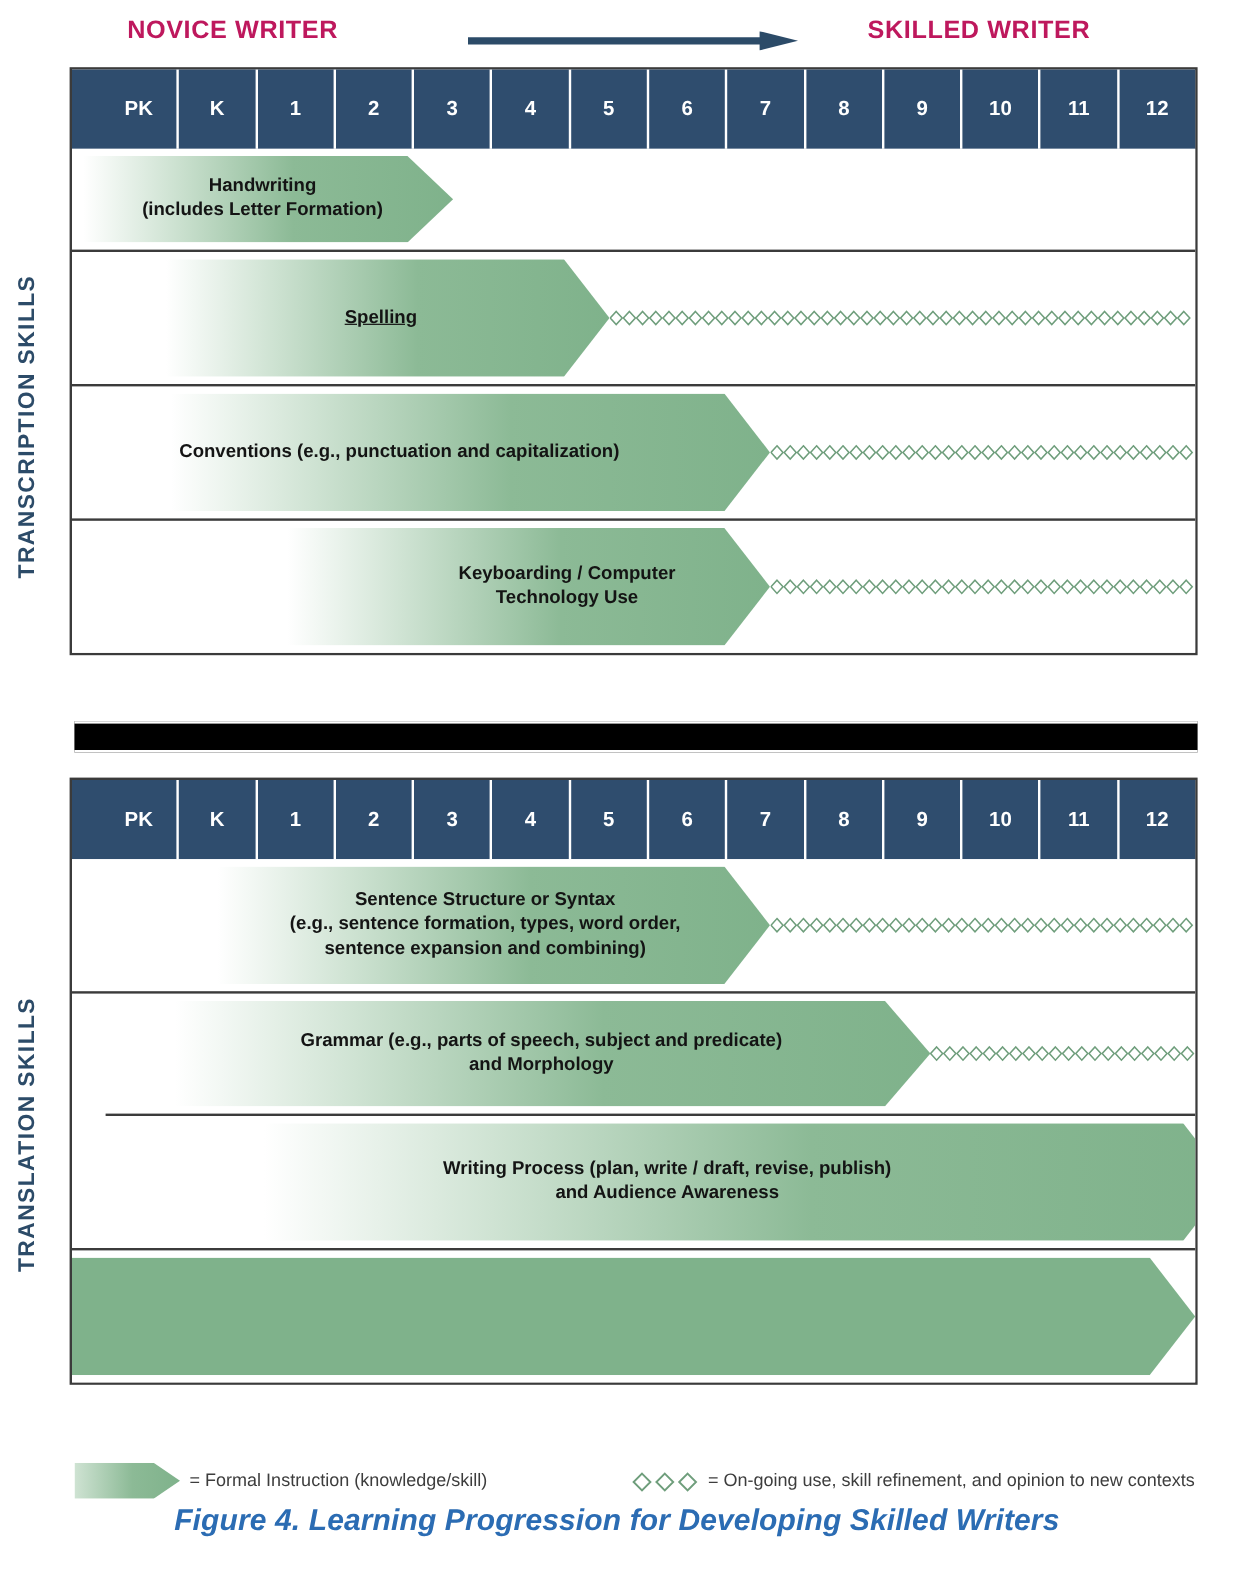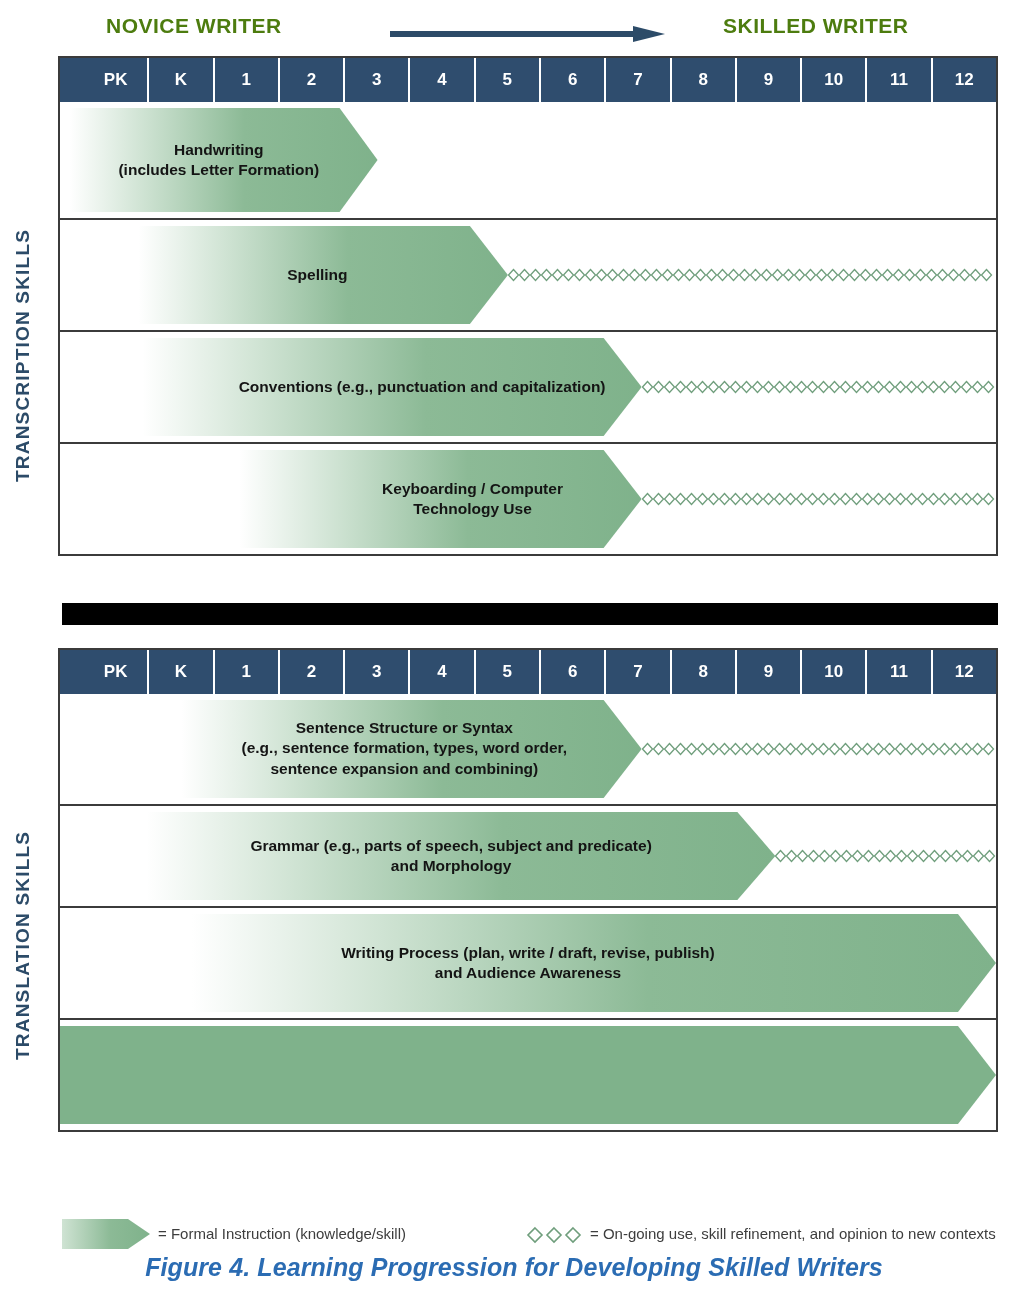--- a/index.html
+++ b/index.html
@@ -12,39 +12,39 @@
     position:relative;
   }
 
   
   .top-banner{
     position:absolute;left:0;top:8px;width:1028px;height:40px;
   }
   .banner-label{
     position:absolute;top:6px;
     font-size:21px;font-weight:bold;letter-spacing:.5px;
-    color:#4d7c0f;white-space:nowrap;
+    color:#be185d;white-space:nowrap;
   }
   .banner-label.novice{left:106px;}
   .banner-label.skilled{left:723px;}
   .banner-arrow{
     position:absolute;left:390px;top:18px;width:275px;height:16px;
   }
 
   
   .block{position:absolute;left:58px;}
   .block .frame{
     position:relative;
     width:940px;
     border:2px solid #3b3b3b;
     box-sizing:border-box;
     background:#fff;
   }
   .grade-head{
-    display:flex;height:44px;background:#2f4d6e;padding-left:24px;
+    display:flex;height:66px;background:#2f4d6e;padding-left:24px;
   }
   .grade-cell{
     flex:1 1 0;
     display:flex;align-items:center;justify-content:center;
     color:#ffffff;font-weight:bold;font-size:17px;
     border-right:2px solid #ffffff;
     box-sizing:border-box;
   }
   .grade-cell:last-child{border-right:none;}
 
@@ -151,21 +151,21 @@
         <div class="grade-cell">5</div>
         <div class="grade-cell">6</div>
         <div class="grade-cell">7</div>
         <div class="grade-cell">8</div>
         <div class="grade-cell">9</div>
         <div class="grade-cell">10</div>
         <div class="grade-cell">11</div>
         <div class="grade-cell">12</div>
       </div>
     <div class="rows">
-        <div class="srow" style="height: 116px;">
+        <div class="srow" style="height: 84px;">
           <div class="bar fade" style="left: 0px; width: 317.571px;"></div>
           <div class="bar-label" style="left: 0px; width: 936px; padding-right: 618.429px; box-sizing: border-box;">Handwriting<br>(includes Letter Formation)</div>
         </div>
         <div class="srow" style="height: 110px;">
           <div class="bar fade" style="left: 66.8571px; width: 381.086px;"></div>
           <svg class="chain" width="488.0571428571428" height="14" viewBox="0 0 488.0571428571428 14" style="left: 447.943px;">
             <polygon points="5.5,1.5 10.5,7 5.5,12.5 0.5,7" fill="none" stroke="#6f9e7c" stroke-width="1.3"></polygon>
             <polygon points="16.5,1.5 21.5,7 16.5,12.5 11.5,7" fill="none" stroke="#6f9e7c" stroke-width="1.3"></polygon>
             <polygon points="27.5,1.5 32.5,7 27.5,12.5 22.5,7" fill="none" stroke="#6f9e7c" stroke-width="1.3"></polygon>
             <polygon points="38.5,1.5 43.5,7 38.5,12.5 33.5,7" fill="none" stroke="#6f9e7c" stroke-width="1.3"></polygon>
@@ -203,21 +203,21 @@
             <polygon points="390.5,1.5 395.5,7 390.5,12.5 385.5,7" fill="none" stroke="#6f9e7c" stroke-width="1.3"></polygon>
             <polygon points="401.5,1.5 406.5,7 401.5,12.5 396.5,7" fill="none" stroke="#6f9e7c" stroke-width="1.3"></polygon>
             <polygon points="412.5,1.5 417.5,7 412.5,12.5 407.5,7" fill="none" stroke="#6f9e7c" stroke-width="1.3"></polygon>
             <polygon points="423.5,1.5 428.5,7 423.5,12.5 418.5,7" fill="none" stroke="#6f9e7c" stroke-width="1.3"></polygon>
             <polygon points="434.5,1.5 439.5,7 434.5,12.5 429.5,7" fill="none" stroke="#6f9e7c" stroke-width="1.3"></polygon>
             <polygon points="445.5,1.5 450.5,7 445.5,12.5 440.5,7" fill="none" stroke="#6f9e7c" stroke-width="1.3"></polygon>
             <polygon points="456.5,1.5 461.5,7 456.5,12.5 451.5,7" fill="none" stroke="#6f9e7c" stroke-width="1.3"></polygon>
             <polygon points="467.5,1.5 472.5,7 467.5,12.5 462.5,7" fill="none" stroke="#6f9e7c" stroke-width="1.3"></polygon>
             <polygon points="478.5,1.5 483.5,7 478.5,12.5 473.5,7" fill="none" stroke="#6f9e7c" stroke-width="1.3"></polygon>
           </svg>
-          <div class="bar-label" style="left: 0px; width: 936px; padding-right: 421.2px; box-sizing: border-box;">Spelling</div>
+          <div class="bar-label" style="left: 0px; width: 936px; padding-right: 421.2px; box-sizing: border-box; text-decoration: underline;">Spelling</div>
         </div>
         <div class="srow" style="height: 110px;">
           <div class="bar fade" style="left: 66.8571px; width: 514.8px;"></div>
           <svg class="chain" width="354.34285714285716" height="14" viewBox="0 0 354.34285714285716 14" style="left: 581.657px;">
             <polygon points="5.5,1.5 10.5,7 5.5,12.5 0.5,7" fill="none" stroke="#6f9e7c" stroke-width="1.3"></polygon>
             <polygon points="16.5,1.5 21.5,7 16.5,12.5 11.5,7" fill="none" stroke="#6f9e7c" stroke-width="1.3"></polygon>
             <polygon points="27.5,1.5 32.5,7 27.5,12.5 22.5,7" fill="none" stroke="#6f9e7c" stroke-width="1.3"></polygon>
             <polygon points="38.5,1.5 43.5,7 38.5,12.5 33.5,7" fill="none" stroke="#6f9e7c" stroke-width="1.3"></polygon>
             <polygon points="49.5,1.5 54.5,7 49.5,12.5 44.5,7" fill="none" stroke="#6f9e7c" stroke-width="1.3"></polygon>
             <polygon points="60.5,1.5 65.5,7 60.5,12.5 55.5,7" fill="none" stroke="#6f9e7c" stroke-width="1.3"></polygon>
@@ -241,21 +241,21 @@
             <polygon points="258.5,1.5 263.5,7 258.5,12.5 253.5,7" fill="none" stroke="#6f9e7c" stroke-width="1.3"></polygon>
             <polygon points="269.5,1.5 274.5,7 269.5,12.5 264.5,7" fill="none" stroke="#6f9e7c" stroke-width="1.3"></polygon>
             <polygon points="280.5,1.5 285.5,7 280.5,12.5 275.5,7" fill="none" stroke="#6f9e7c" stroke-width="1.3"></polygon>
             <polygon points="291.5,1.5 296.5,7 291.5,12.5 286.5,7" fill="none" stroke="#6f9e7c" stroke-width="1.3"></polygon>
             <polygon points="302.5,1.5 307.5,7 302.5,12.5 297.5,7" fill="none" stroke="#6f9e7c" stroke-width="1.3"></polygon>
             <polygon points="313.5,1.5 318.5,7 313.5,12.5 308.5,7" fill="none" stroke="#6f9e7c" stroke-width="1.3"></polygon>
             <polygon points="324.5,1.5 329.5,7 324.5,12.5 319.5,7" fill="none" stroke="#6f9e7c" stroke-width="1.3"></polygon>
             <polygon points="335.5,1.5 340.5,7 335.5,12.5 330.5,7" fill="none" stroke="#6f9e7c" stroke-width="1.3"></polygon>
             <polygon points="346.5,1.5 351.5,7 346.5,12.5 341.5,7" fill="none" stroke="#6f9e7c" stroke-width="1.3"></polygon>
           </svg>
-          <div class="bar-label" style="left: 0px; width: 833px; padding-right: 287.486px; box-sizing: border-box; text-align: right;">Conventions (e.g., punctuation and capitalization)</div>
+          <div class="bar-label" style="left: 0px; width: 833px; padding-right: 287.486px; box-sizing: border-box;">Conventions (e.g., punctuation and capitalization)</div>
         </div>
         <div class="srow" style="height: 110px;">
           <div class="bar fade" style="left: 167.143px; width: 414.514px;"></div>
           <svg class="chain" width="354.34285714285716" height="14" viewBox="0 0 354.34285714285716 14" style="left: 581.657px;">
             <polygon points="5.5,1.5 10.5,7 5.5,12.5 0.5,7" fill="none" stroke="#6f9e7c" stroke-width="1.3"></polygon>
             <polygon points="16.5,1.5 21.5,7 16.5,12.5 11.5,7" fill="none" stroke="#6f9e7c" stroke-width="1.3"></polygon>
             <polygon points="27.5,1.5 32.5,7 27.5,12.5 22.5,7" fill="none" stroke="#6f9e7c" stroke-width="1.3"></polygon>
             <polygon points="38.5,1.5 43.5,7 38.5,12.5 33.5,7" fill="none" stroke="#6f9e7c" stroke-width="1.3"></polygon>
             <polygon points="49.5,1.5 54.5,7 49.5,12.5 44.5,7" fill="none" stroke="#6f9e7c" stroke-width="1.3"></polygon>
             <polygon points="60.5,1.5 65.5,7 60.5,12.5 55.5,7" fill="none" stroke="#6f9e7c" stroke-width="1.3"></polygon>
@@ -372,21 +372,21 @@
             <polygon points="148.5,1.5 153.5,7 148.5,12.5 143.5,7" fill="none" stroke="#6f9e7c" stroke-width="1.3"></polygon>
             <polygon points="159.5,1.5 164.5,7 159.5,12.5 154.5,7" fill="none" stroke="#6f9e7c" stroke-width="1.3"></polygon>
             <polygon points="170.5,1.5 175.5,7 170.5,12.5 165.5,7" fill="none" stroke="#6f9e7c" stroke-width="1.3"></polygon>
             <polygon points="181.5,1.5 186.5,7 181.5,12.5 176.5,7" fill="none" stroke="#6f9e7c" stroke-width="1.3"></polygon>
             <polygon points="192.5,1.5 197.5,7 192.5,12.5 187.5,7" fill="none" stroke="#6f9e7c" stroke-width="1.3"></polygon>
             <polygon points="203.5,1.5 208.5,7 203.5,12.5 198.5,7" fill="none" stroke="#6f9e7c" stroke-width="1.3"></polygon>
             <polygon points="214.5,1.5 219.5,7 214.5,12.5 209.5,7" fill="none" stroke="#6f9e7c" stroke-width="1.3"></polygon>
           </svg>
           <div class="bar-label" style="left: 0px; width: 936px; padding-right: 153.771px; box-sizing: border-box;">Grammar (e.g., parts of speech, subject and predicate)<br>and Morphology</div>
         </div>
-        <div class="srow" style="height: 110px;">
+        <div class="srow" style="height: 110px; margin-left: 28px;">
           <div class="bar fade" style="left: 106.971px; width: 829.029px;"></div>
           <div class="bar-label" style="left: 0px; width: 936px; padding-right: 0px; box-sizing: border-box;">Writing Process (plan, write / draft, revise, publish)<br>and Audience Awareness</div>
         </div>
         <div class="srow" style="height: 110px;">
           <div class="bar solid" style="left: 0px; width: 936px;"></div>
         </div>
       </div>
   </div>
 </div>
 

